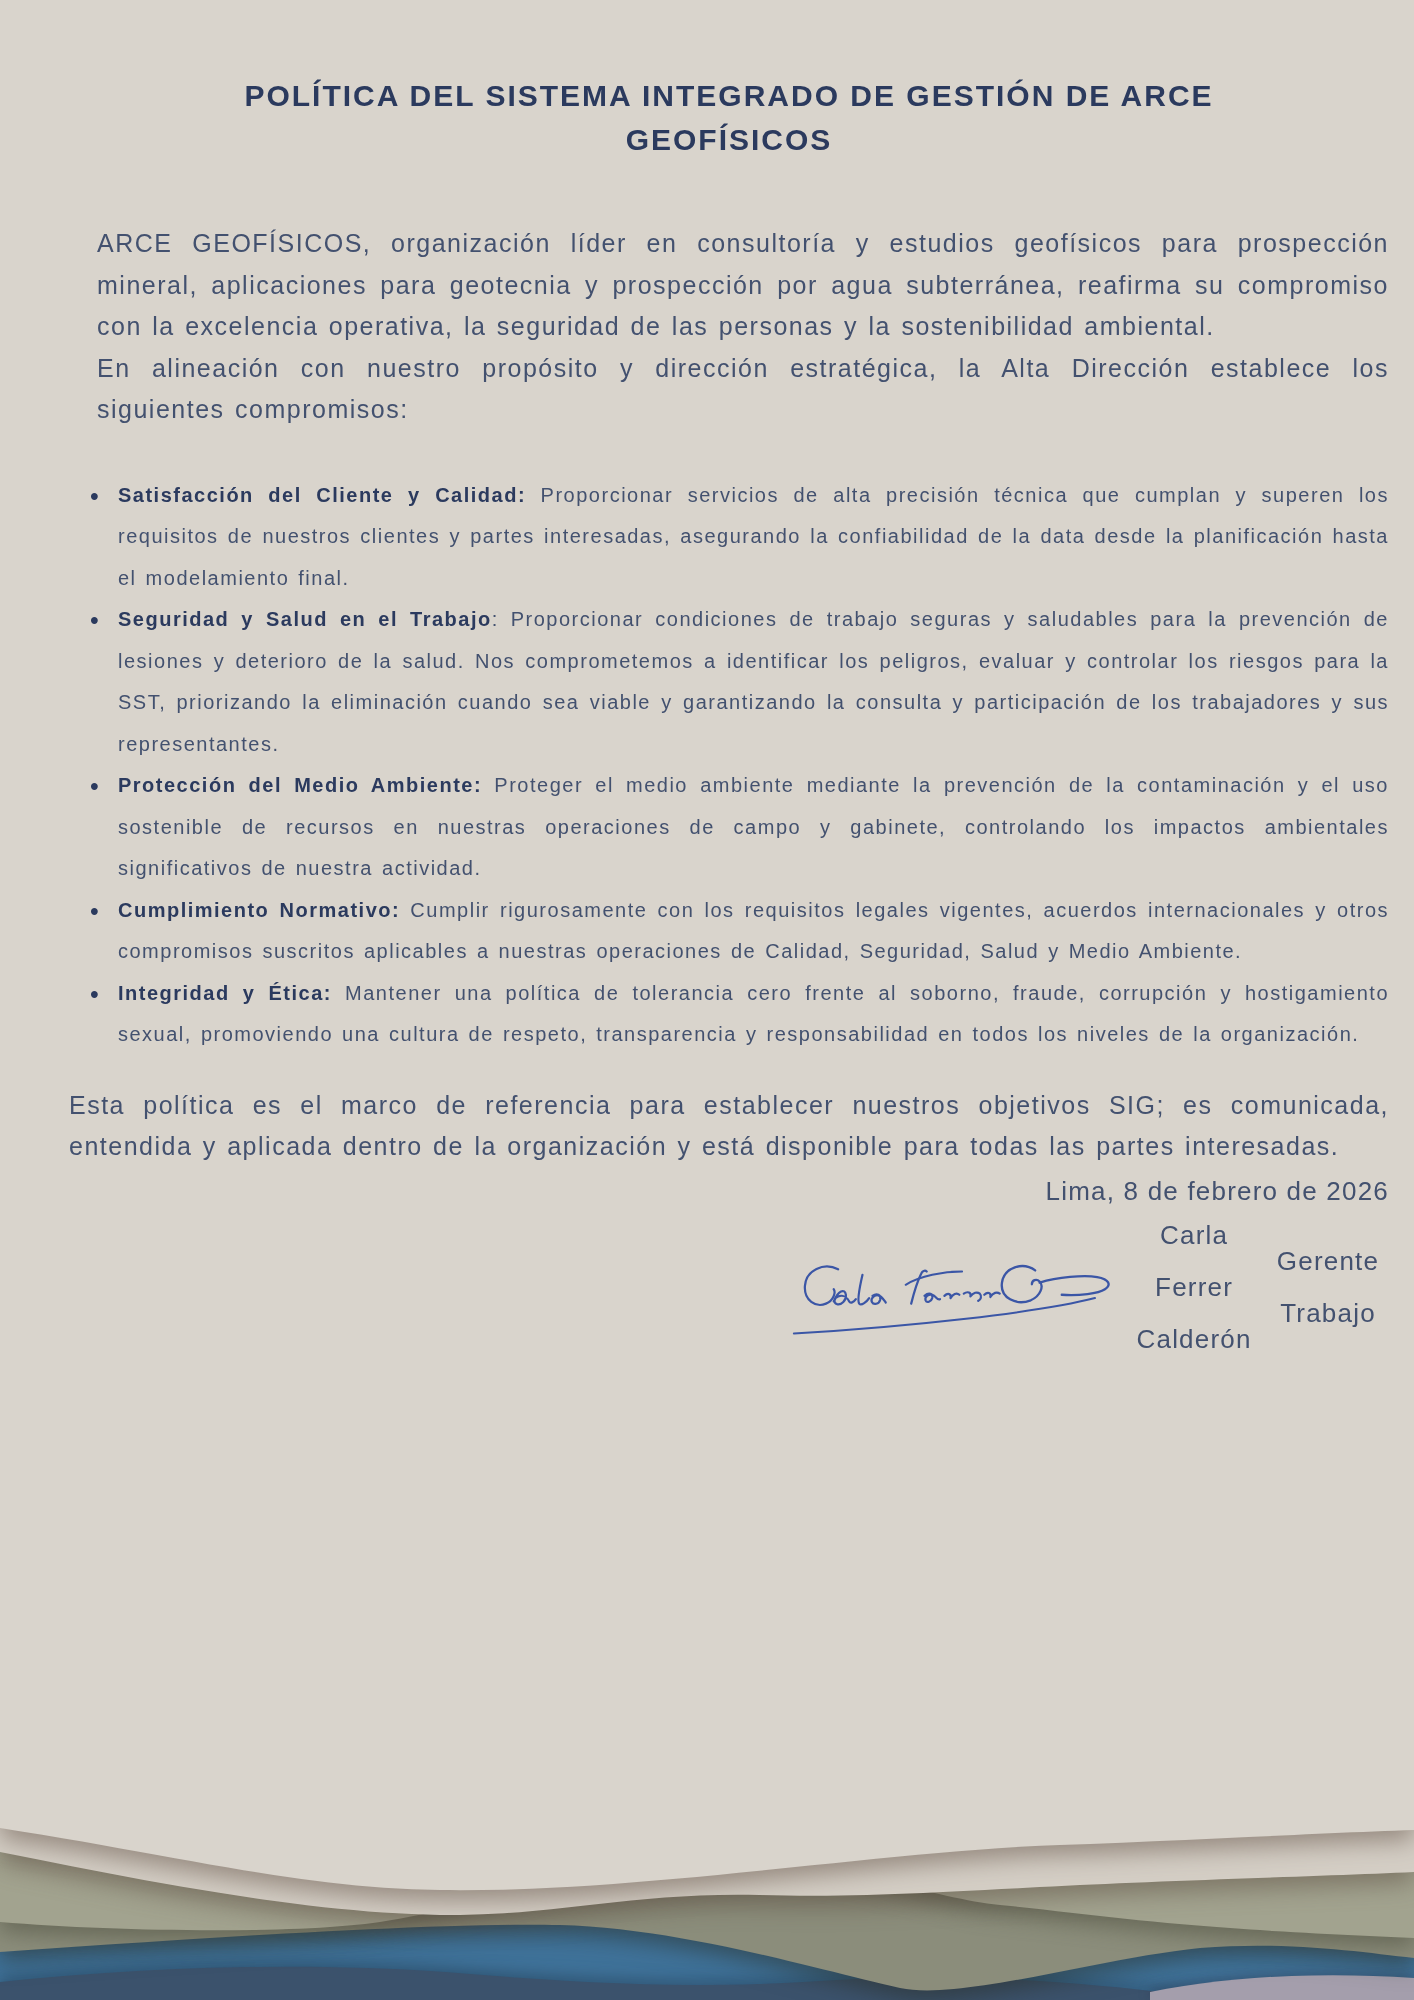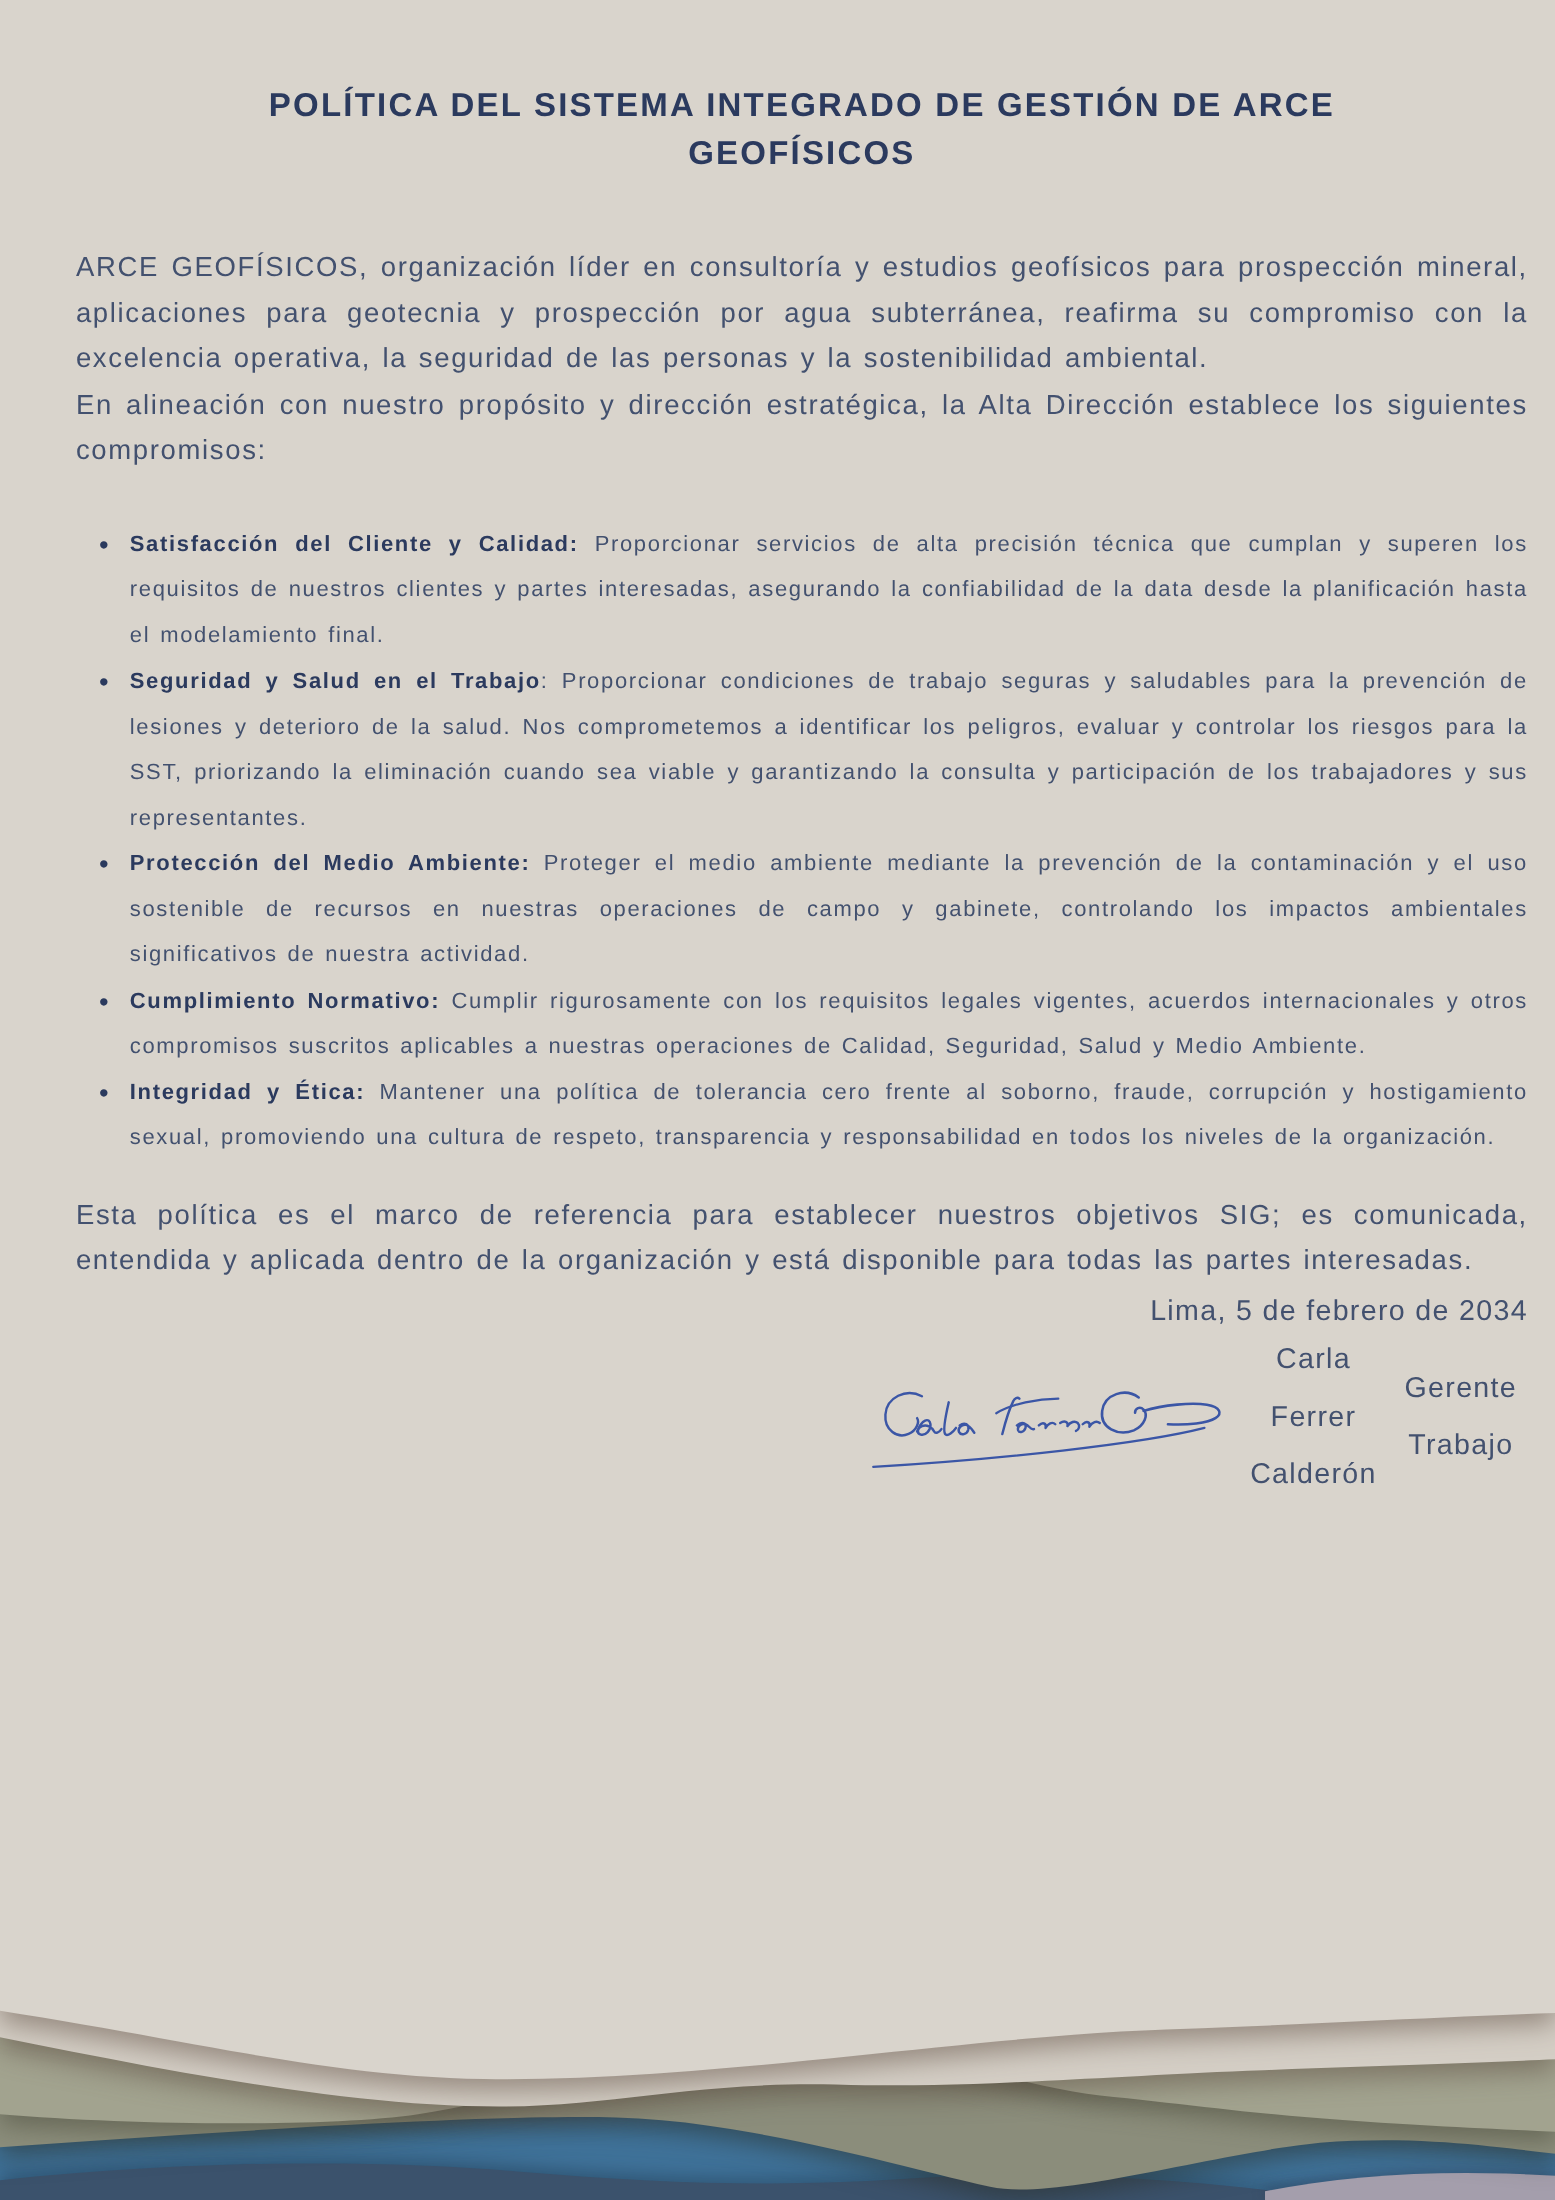--- a/index.html
+++ b/index.html
@@ -15,21 +15,21 @@
     position:absolute;left:69px;right:72px;top:0;z-index:2;
   }
   .doc-title{
     margin:74px auto 0 auto;
     max-width:1150px;
     text-align:center;
     font-size:30px;line-height:1.45;font-weight:700;
     letter-spacing:2px;
     color:var(--heading,#2b3a5e);
   }
-  .intro{margin-top:62px;}
+  .intro{margin-top:62px;margin-left:28px;}
   .para{
     margin:0;
     font-size:25px;line-height:41.5px;
     letter-spacing:1.5px;word-spacing:2px;
     color:var(--body,#43516f);
     text-align:justify;
   }
   .commitments{
     list-style:none;
     margin:44px 0 0 0;
@@ -117,21 +117,21 @@
   <li><span class="b">Protección del Medio Ambiente:</span><span class="r"> Proteger el medio ambiente mediante la prevención de la contaminación y el uso sostenible de recursos en nuestras operaciones de campo y gabinete, controlando los impactos ambientales significativos de nuestra actividad.</span></li>
 
   <li><span class="b">Cumplimiento Normativo:</span><span class="r"> Cumplir rigurosamente con los requisitos legales vigentes, acuerdos internacionales y otros compromisos suscritos aplicables a nuestras operaciones de Calidad, Seguridad, Salud y Medio Ambiente.</span></li>
 
 
   <li><span class="b">Integridad y Ética:</span><span class="r"> Mantener una política de tolerancia cero frente al soborno, fraude, corrupción y hostigamiento sexual, promoviendo una cultura de respeto, transparencia y responsabilidad en todos los niveles de la organización.</span></li>
 </ul>
 
     <p class="para closing">Esta política es el marco de referencia para establecer nuestros objetivos SIG; es comunicada, entendida y aplicada dentro de la organización y está disponible para todas las partes interesadas.</p>
 
-    <p class="date-line">Lima, 5 de febrero de 2034</p>
+    <p class="date-line">Lima, 8 de febrero de 2026</p>
 
     <div class="sig-block">
 
       <svg class="sig-svg" width="600" height="150" viewBox="0 0 600 150" fill="none" aria-hidden="true">
         <g stroke="#3b56a6" stroke-width="4" stroke-linecap="round" fill="none">
 
           <path d="M96,34 C70,20 38,36 36,64 C34,90 56,104 74,96 C88,90 92,76 88,70"></path>
           <path d="M88,92 C96,72 108,68 110,80 C111,90 102,99 94,97 C87,95 88,86 96,83 C104,80 112,84 116,92 C118,96 124,94 128,88"></path>
           <path d="M140,44 C134,70 130,90 134,96 C138,101 148,92 152,86"></path>
           <path d="M158,82 C166,76 174,80 172,89 C170,97 160,99 157,93 C154,87 161,80 168,81 C175,82 179,90 182,94"></path>

